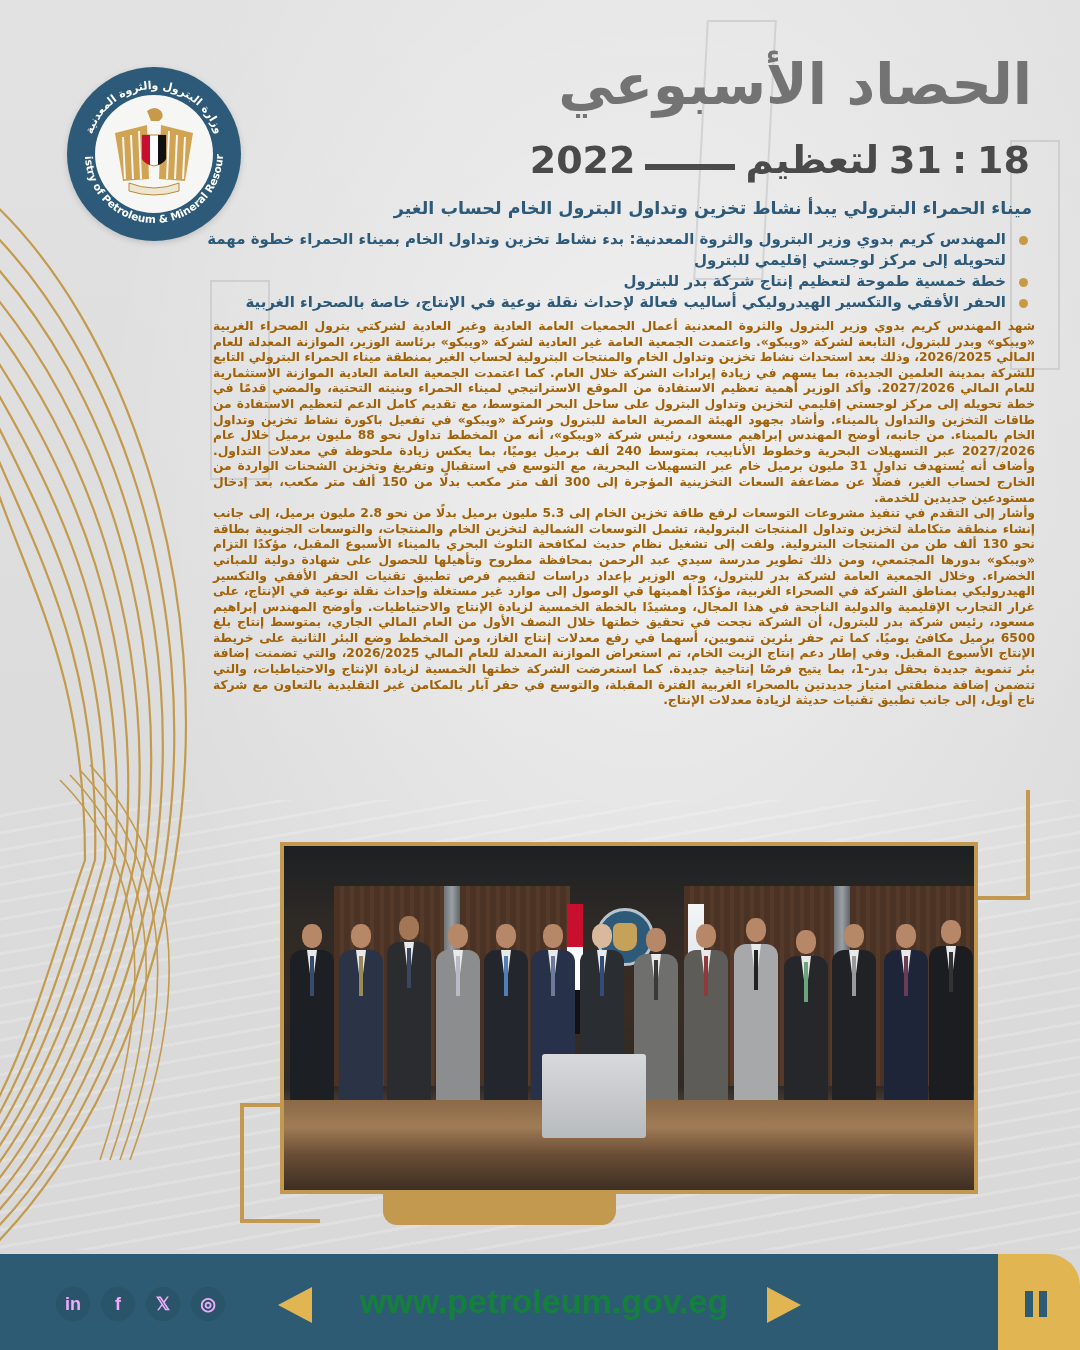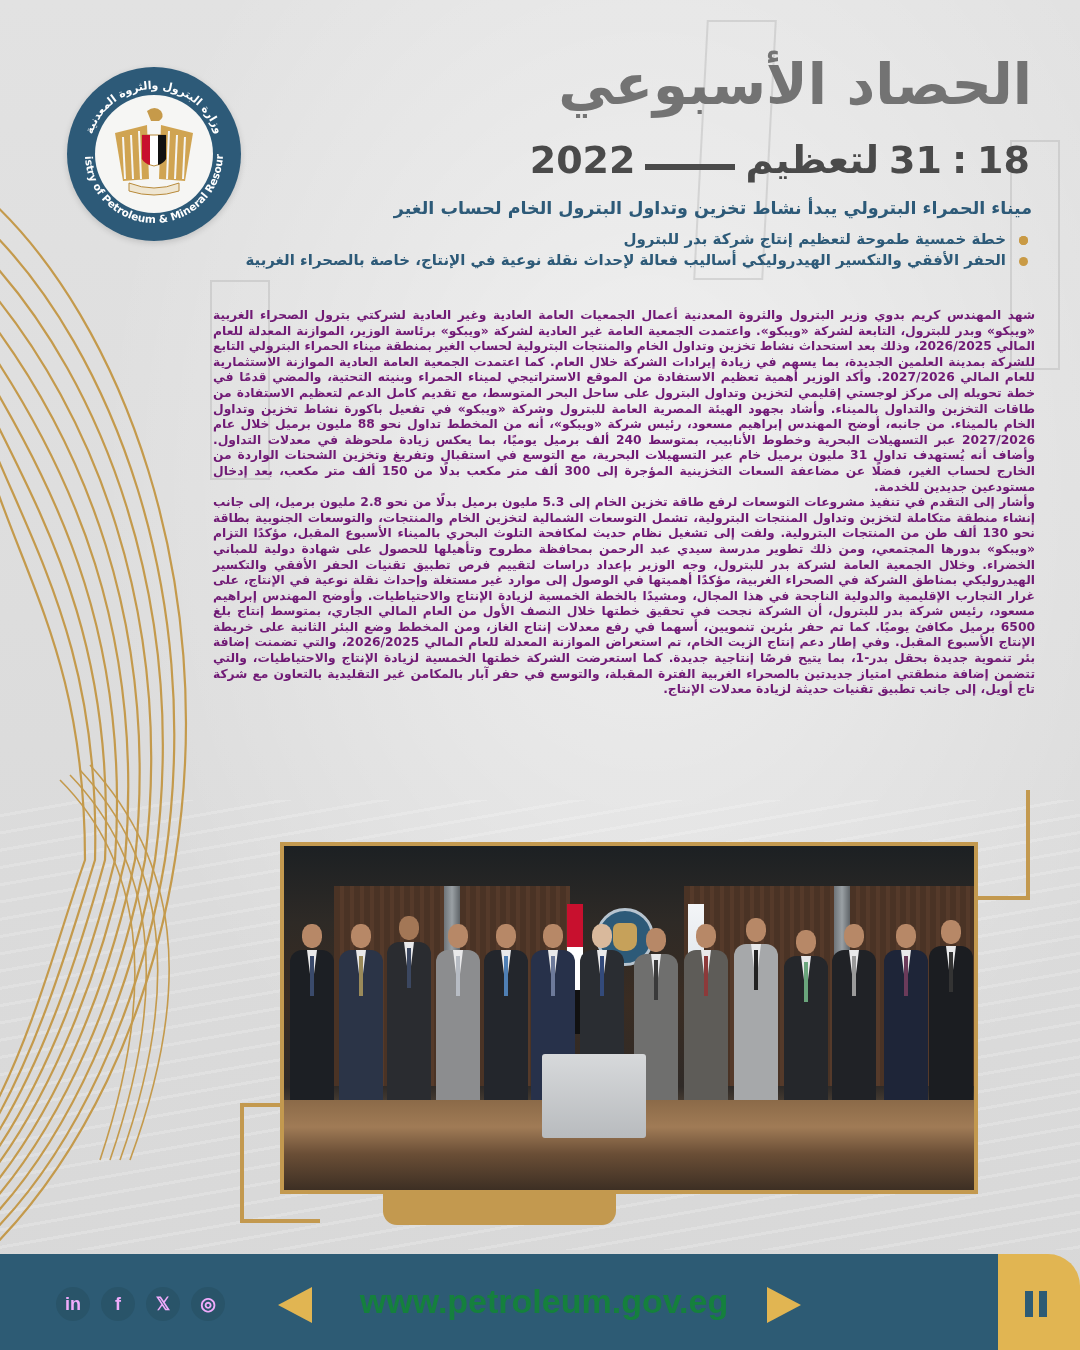--- a/index.html
+++ b/index.html
@@ -66,23 +66,23 @@
     .bullets li {
       position: relative; padding-right: 26px;
       font-weight: bold; font-size: 15px; line-height: 21px; color: #2d5a78;
       text-align: right;
     }
     .bullets li .dot {
       position: absolute; right: 4px; top: 7px; width: 9px; height: 9px;
       border-radius: 50%; background: #c99a45;
     }
     .body-text {
-      position: absolute; right: 45px; top: 308px; width: 822px;
+      position: absolute; right: 45px; top: 319px; width: 822px;
       direction: rtl; text-align: justify; text-align-last: right;
-      font-size: 12.3px; line-height: 15.6px; color: #701a75; font-weight: bold;
+      font-size: 12.3px; line-height: 15.6px; color: #a16207; font-weight: bold;
     }
     .body-text p { margin: 0; }
 
     
     .frame-outer-right {
       position: absolute; left: 940px; top: 790px; width: 90px; height: 110px;
       border-right: 4px solid #c3994f; border-bottom: 4px solid #c3994f;
     }
     .frame-outer-left {
       position: absolute; left: 240px; top: 1103px; width: 40px; height: 120px;
@@ -224,20 +224,21 @@
   <span>لتعظيم</span>
   <span class="dash"></span>
   <span>2022</span>
 </div>
 
 <div class="headline">ميناء الحمراء البترولي يبدأ نشاط تخزين وتداول البترول الخام لحساب الغير</div>
 
 <ul class="bullets">
   <li>
     <span class="dot"></span>
+    <span>المهندس كريم بدوي وزير البترول والثروة المعدنية: بدء نشاط تخزين وتداول الخام بميناء الحمراء خطوة مهمة لتحويله إلى مركز لوجستي إقليمي للبترول</span>
   </li>
   <li>
     <span class="dot"></span>
     <span>خطة خمسية طموحة لتعظيم إنتاج شركة بدر للبترول</span>
   </li>
   <li>
     <span class="dot"></span>
     <span>الحفر الأفقي والتكسير الهيدروليكي أساليب فعالة لإحداث نقلة نوعية في الإنتاج، خاصة بالصحراء الغربية</span>
   </li>
 </ul>

